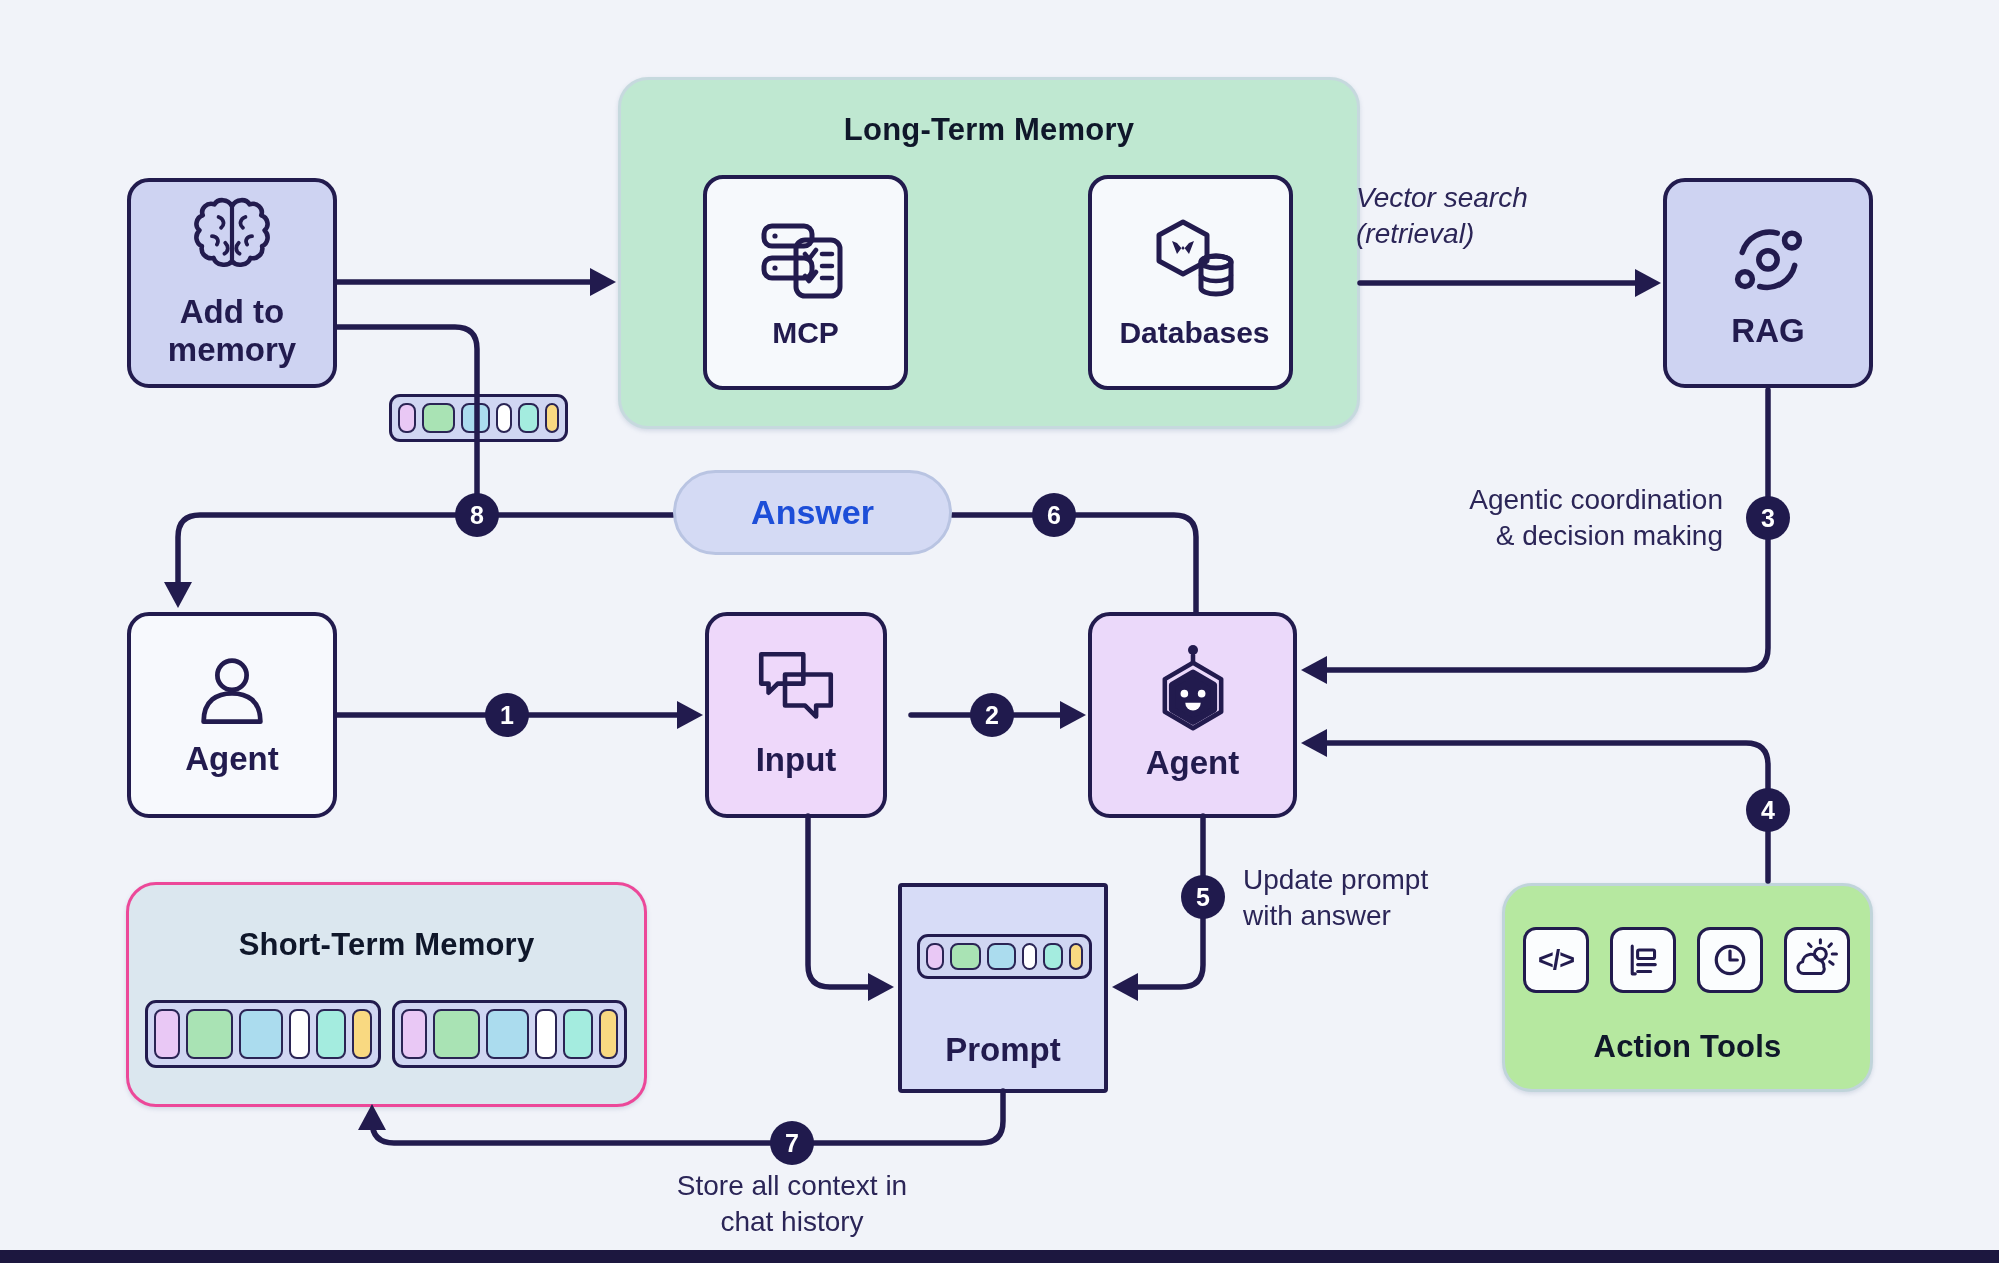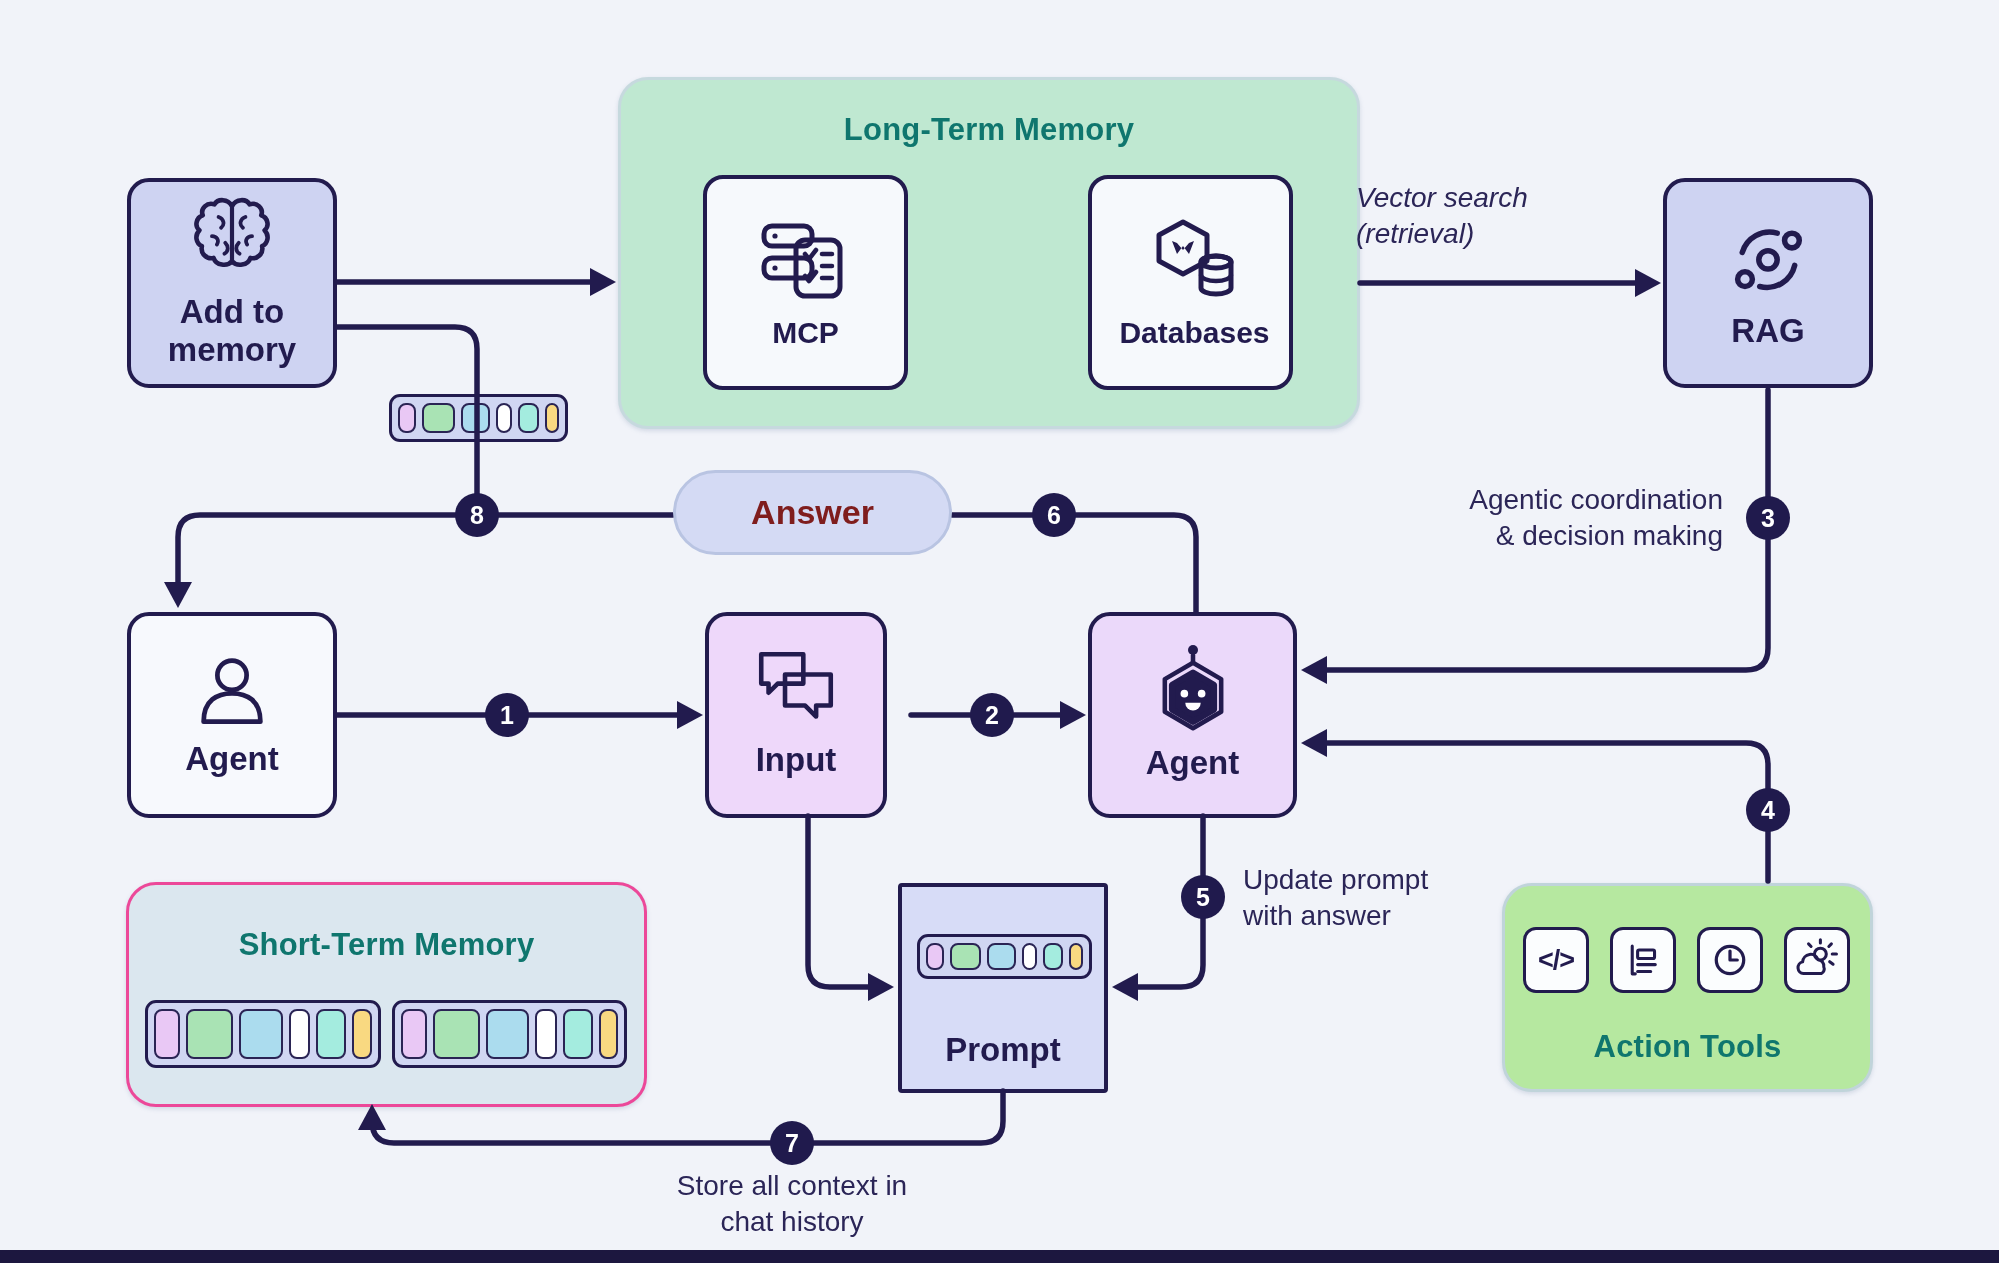--- a/index.html
+++ b/index.html
@@ -5,38 +5,38 @@
   html,body{margin:0;padding:0;}
   body{width:1999px;height:1263px;background:#f1f3f9;font-family:"Liberation Sans",sans-serif;overflow:hidden;}
   #stage{position:relative;width:1999px;height:1263px;background:#f1f3f9;}
   .z0{z-index:0;} .z1{z-index:1;} .z3{z-index:3;}
 
   
   .section{position:absolute;border-radius:30px;box-sizing:border-box;}
   .ltm{left:618px;top:77px;width:742px;height:352px;background:#bfe8d1;border:3px solid #c6d9de;box-shadow:0 2px 4px rgba(120,140,170,.25);}
   .stm{left:126px;top:882px;width:521px;height:225px;background:#dbe7ef;border:3px solid #ec4899;box-shadow:0 2px 4px rgba(120,140,170,.25);}
   .atools{left:1502px;top:883px;width:371px;height:209px;background:#b6e8a0;border:3px solid #c0d4da;box-shadow:0 2px 4px rgba(120,140,170,.25);}
-  .section-title{position:absolute;width:100%;text-align:center;font-weight:800;font-size:31px;color:#0f766e;letter-spacing:.2px;}
+  .section-title{position:absolute;width:100%;text-align:center;font-weight:800;font-size:31px;color:#0f172a;letter-spacing:.2px;}
 
   
   .node{position:absolute;border:4px solid #221b4e;border-radius:22px;box-sizing:border-box;display:flex;flex-direction:column;align-items:center;justify-content:center;}
   .node-label{font-weight:700;font-size:33px;color:#221b4e;text-align:center;line-height:1.15;}
   .addmem{left:127px;top:178px;width:210px;height:210px;background:#ced3f2;}
   .ragbox{left:1663px;top:178px;width:210px;height:210px;background:#ced3f2;}
   .userbox{left:127px;top:612px;width:210px;height:206px;background:#f7f9fd;}
   .inputbox{left:705px;top:612px;width:182px;height:206px;background:#eed8fa;}
   .agentbox{left:1088px;top:612px;width:209px;height:206px;background:#ebd9fa;}
   .promptbox{left:898px;top:883px;width:210px;height:210px;background:#d7dcf7;border-radius:4px;justify-content:flex-start;}
   .mcpbox{left:703px;top:175px;width:205px;height:215px;background:#f6f9fc;border-radius:20px;}
   .dbbox{left:1088px;top:175px;width:205px;height:215px;background:#f6f9fc;border-radius:20px;padding-left:8px;}
   .innerlabel{font-weight:700;font-size:30px;color:#221b4e;margin-top:10px;}
 
   
   .pill{position:absolute;left:673px;top:470px;width:279px;height:85px;background:#d4daf4;border:3px solid #b9c4e2;border-radius:46px;display:flex;align-items:center;justify-content:center;box-sizing:border-box;}
-  .pill span{font-weight:700;font-size:34px;color:#7f1d1d;}
+  .pill span{font-weight:700;font-size:34px;color:#1d4ed8;}
 
   
   .step{position:absolute;width:44px;height:44px;border-radius:50%;background:#201a4d;color:#ffffff;font-weight:700;font-size:25px;display:flex;align-items:center;justify-content:center;transform:translate(-50%,-50%);}
 
   
   .token-strip{position:absolute;background:#d0d6f2;border:3px solid #221b4e;border-radius:11px;display:flex;align-items:stretch;gap:6px;padding:6px;box-sizing:border-box;}
   .token-cell{border:2px solid #2a2454;border-radius:8px;}
   .token-cell:nth-child(1){flex:2.1;}
   .token-cell:nth-child(2){flex:4.2;}
   .token-cell:nth-child(3){flex:3.8;}

